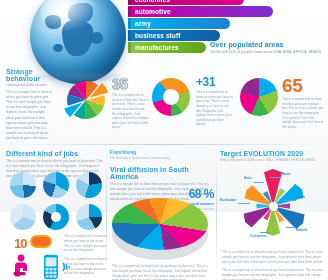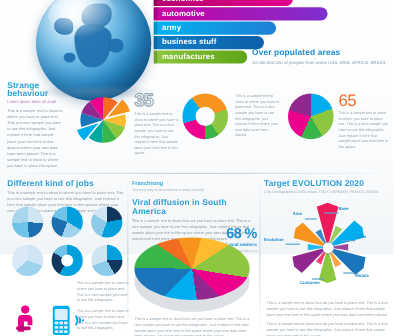--- a/index.html
+++ b/index.html
@@ -73,21 +73,21 @@
   .exploded { position:absolute; left:62px; top:10px; width:48px; height:52px; }
 
   .statblock { position:absolute; width:38px; }
   .statnum-striped {
     font-size:15px; font-weight:bold; color:#ffffff; line-height:1;
     -webkit-text-stroke:1px #9aacb8;
     text-shadow: 0 1px 0 #d6dee4;
     letter-spacing:-.5px;
   }
   .statnum-blue { font-size:12px; font-weight:bold; color:#1f8fd0; line-height:1; letter-spacing:-.4px; }
-  .statnum-orange { font-size:14px; font-weight:normal; color:#f26c21; line-height:1; letter-spacing:-.4px; }
+  .statnum-orange { font-size:19px; font-weight:bold; color:#f26c21; line-height:1; letter-spacing:-.4px; }
   .stat-desc { font-size:3.1px; line-height:1.5; color:#93a3af; margin-top:2px; }
 
   .s1-stat-a { left:112px; top:12px; }
   .s1-stat-b { left:196px; top:12px; }
   .s1-stat-c { left:282px; top:12px; width:42px; }
 
   .donut { position:absolute; left:152px; top:14px; width:38px; height:38px; border-radius:50%;
     background: conic-gradient(#f7941e 0deg 72deg, #8dc63f 72deg 144deg, #39b54a 144deg 180deg,
                                #ec008c 180deg 252deg, #00aeef 252deg 324deg, #f7941e 324deg 360deg);
   }
@@ -250,20 +250,21 @@
         </svg></div>
 
     <div class="statblock s1-stat-a">
       <div class="statnum-striped">35</div>
       <div class="stat-desc">This is a sample text to show to where you have to place text. This is a nice sample you have to use this infographic. Just replace it here that sample place your text here in this space.</div>
     </div>
 
     <div class="donut"></div>
 
     <div class="statblock s1-stat-b">
+      <div class="statnum-blue">+31</div>
       <div class="stat-desc">This is a sample text to show to where you have to place text. This is a nice sample you have to use this infographic, just replace it here where your own data have been placed.</div>
     </div>
 
     <div class="pie4"></div>
 
     <div class="statblock s1-stat-c">
       <div class="statnum-orange">65</div>
       <div class="stat-desc">This is a sample text to show to where you have to place text. This is a nice sample you have to use this infographic. Just replace it here that sample place your text here in this space.</div>
     </div>
   </div>
@@ -280,20 +281,24 @@
 
       <div class="pies-grid">
         <div class="minipie mp-0"></div>
         <div class="minipie mp-1"></div>
         <div class="minipie mp-2"></div>
         <div class="minipie mp-3"></div>
         <div class="minipie mp-4"></div>
         <div class="minipie mp-5"></div>
       </div>
 
+      <div class="ten-badge">
+        <span class="ten-num">10</span>
+        <span class="ten-pill"></span>
+      </div>
 
       <svg class="icon-person" viewBox="0 0 22 24">
         <circle cx="9" cy="4" r="3.4" fill="#ec008c"></circle>
         <path d="M5.5 8.5h5.5c2.6 0 4 1.6 4 4v4.5h-4v-3h-3v8.5H3V12c0-2 1-3.5 2.5-3.5z" fill="#ec008c"></path>
         <rect x="1.5" y="18" width="12" height="3.2" rx="1.2" fill="#c2007a"></rect>
       </svg>
 
       <svg class="icon-phone" viewBox="0 0 18 26">
         <rect x="2" y="0.8" width="14" height="24.4" rx="2.4" fill="#00aeef"></rect>
         <rect x="3.6" y="3.6" width="10.8" height="9" rx="1" fill="#d7f0fb"></rect>

